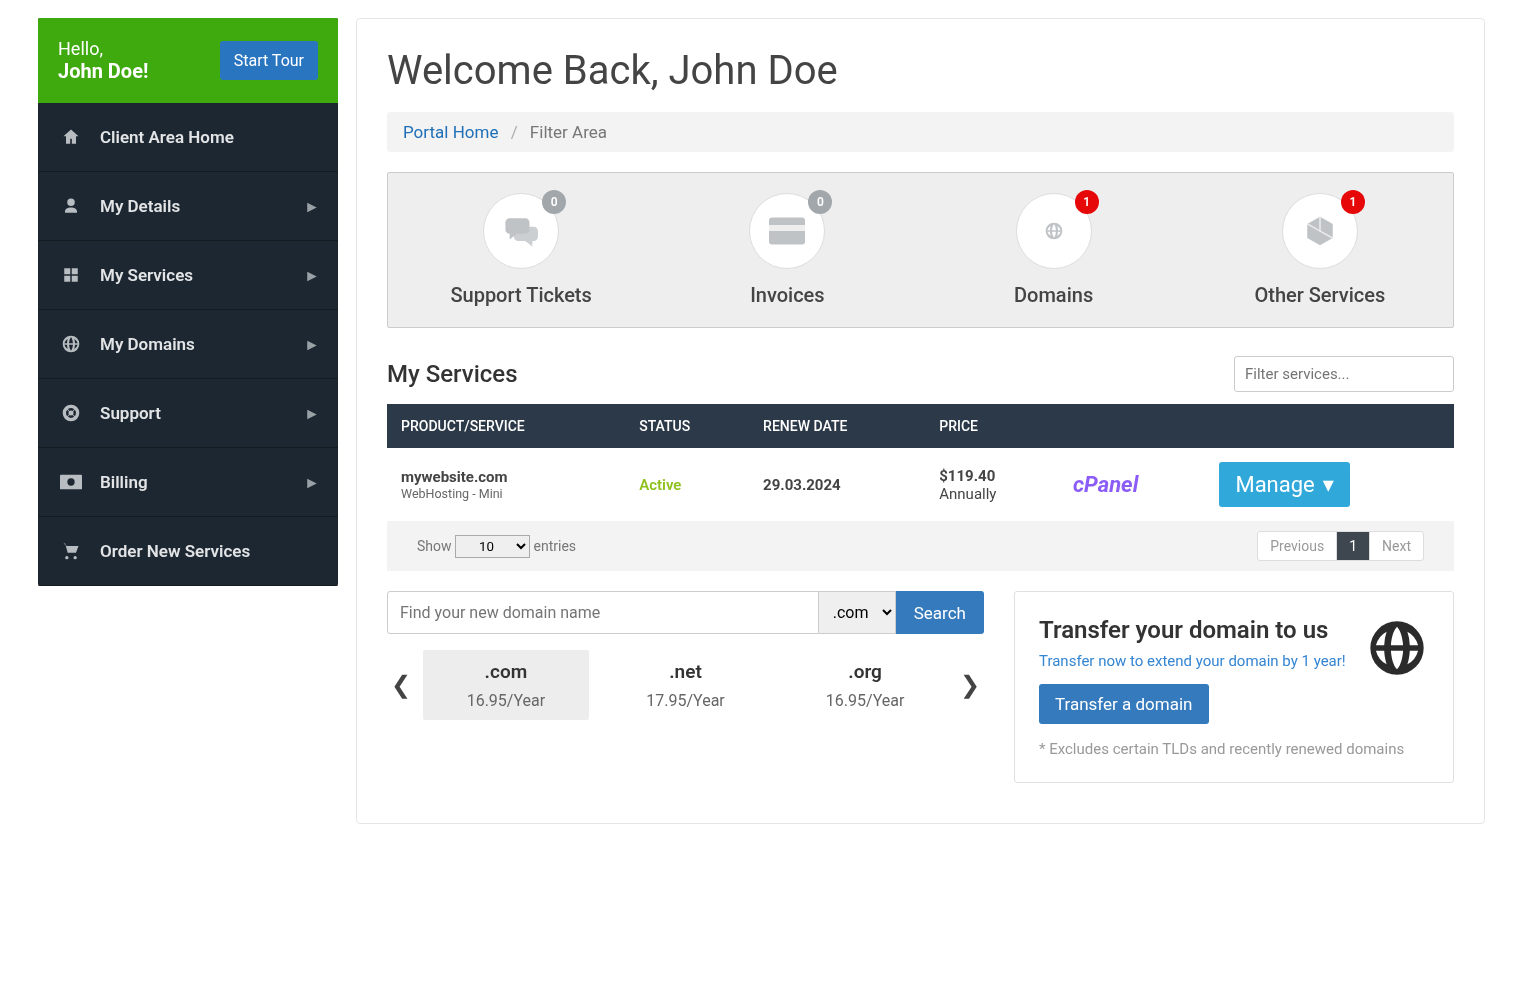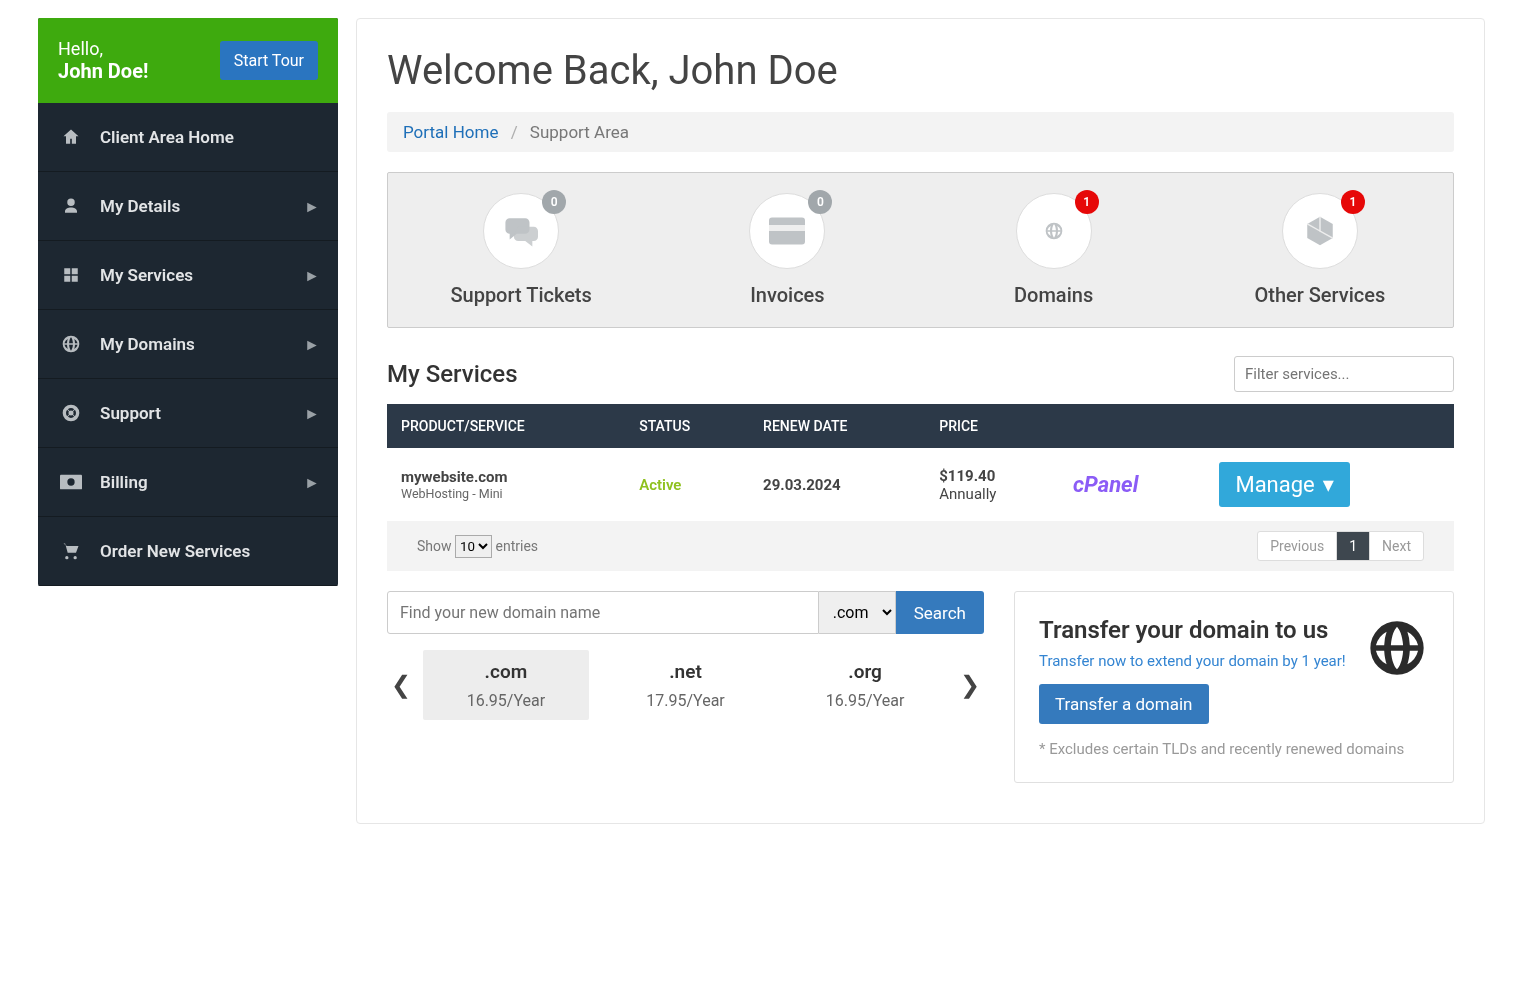--- a/index.html
+++ b/index.html
@@ -32,21 +32,21 @@
 .radio-set label{display:flex;align-items:center;gap:4px;cursor:pointer}
 .filter-inp{margin-left:auto;padding:8px 10px;border:1px solid #ccc;border-radius:3px;font-size:15px;width:220px}
 .table{width:100%;border-collapse:collapse;margin-top:6px}
 .table thead th{background:#2c3948;color:#fff;font-weight:500;text-align:left;padding:14px 14px;font-size:14px}
 .table td{padding:14px 14px;font-size:15px;color:#444;vertical-align:middle}
 .prod small{display:block;color:#666}
 .active-tag{color:#8fc11e;font-weight:600}
 .cpanel{font-style:italic;font-weight:bold;font-size:22px;color:#8b5cf6}
 .manage{background:#31a8da;color:#fff;border:none;border-radius:3px;padding:10px 16px;font-size:22px;cursor:pointer;display:flex;align-items:center;gap:8px}
 .table-foot{background:#f3f3f3;display:flex;align-items:center;justify-content:space-between;padding:10px 30px;font-size:14px;color:#777}
-.entries select{border:1px solid #aaa;padding:2px 0}
+.entries select{border:1px solid #aaa;padding:2px 19px}
 .pagi{display:flex;border:1px solid #ddd;border-radius:3px;overflow:hidden;background:#fff}
 .pagi span{padding:6px 12px;border-right:1px solid #ddd;color:#999;cursor:pointer}
 .pagi span:last-child{border-right:none}
 .pagi .cur{background:#3e474f;color:#fff}
 .bottom{display:flex;gap:30px;margin-top:20px}
 .dsearch{flex:1;min-width:0}
 .ds-bar{display:flex;margin-bottom:16px}
 .ds-bar input{flex:1;padding:10px 12px;border:1px solid #ccc;border-radius:3px 0 0 3px;font-size:16px}
 .ds-bar select{padding:10px;border:1px solid #ccc;border-left:none;font-size:16px}
 .ds-bar button{background:#357abd;border:none;color:#fff;padding:10px 18px;font-size:17px;border-radius:0 3px 3px 0;cursor:pointer}
@@ -145,21 +145,21 @@
   </div>
       </nav>
   </aside>
 
   <main class="main">
     <div class="panel">
       <h1 class="page-title">Welcome Back, John Doe</h1>
       <div class="breadcrumb">
         <a href="#">Portal Home</a>
         <span class="sep">/</span>
-        <span>Support Area</span>
+        <span>Filter Area</span>
       </div>
 
       <div class="stats" id="stats-row">
           <div class="stat">
             <div class="stat-circle">
               <svg width="34" height="34" viewBox="0 0 24 24" fill="currentColor">
                 <path d="M4 3h11a3 3 0 0 1 3 3v5a3 3 0 0 1-3 3H9l-5 4v-4a3 3 0 0 1-3-3V6a3 3 0 0 1 3-3z"></path>
                 <path d="M10 9h11a3 3 0 0 1 3 3v4a3 3 0 0 1-3 3h-1v4l-5-4h-5a3 3 0 0 1-3-3v-1" fill="currentColor" opacity=".8"></path>
               </svg>
     <span class="badge gray">0</span>

